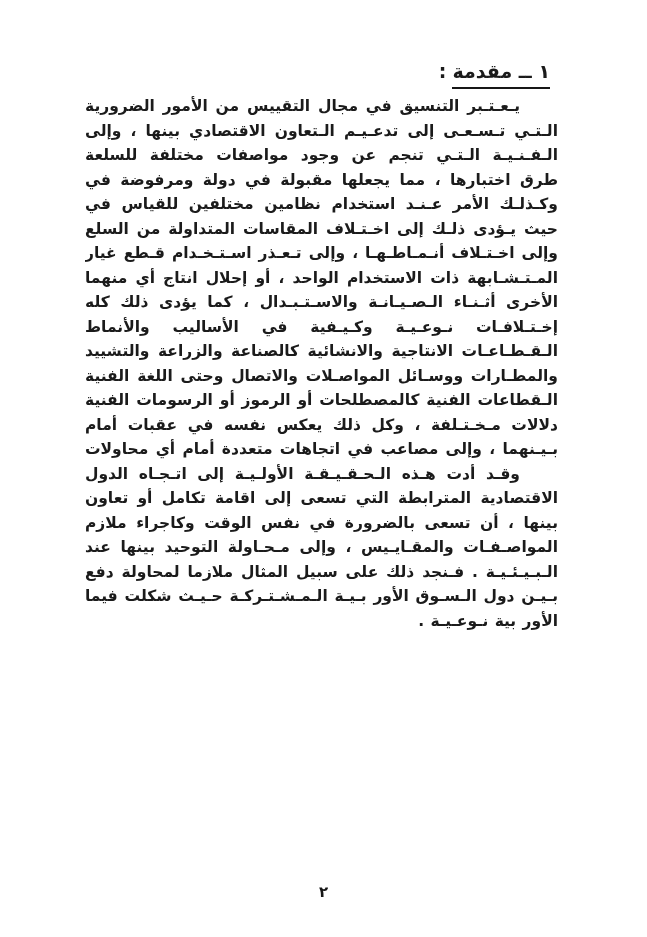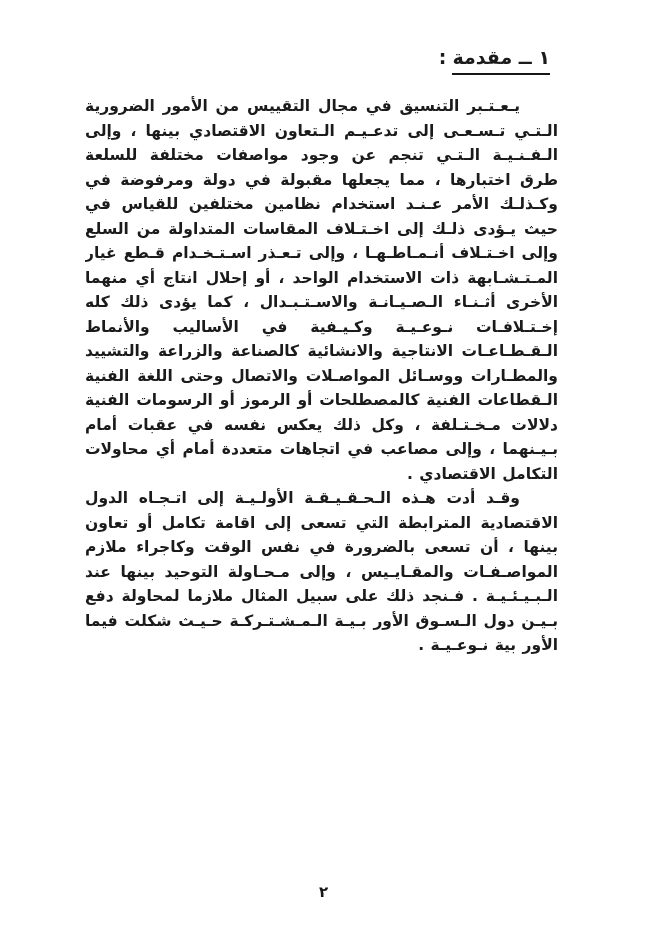--- a/index.html
+++ b/index.html
@@ -7,21 +7,21 @@
     position: relative;
     width: 647px;
     height: 937px;
     background: #ffffff;
     font-family: "DejaVu Sans", sans-serif;
     color: #1b1b1b;
     overflow: hidden;
   }
   .heading {
     position: absolute;
-    top: 46px;
+    top: 60px;
     right: 97px;
     direction: rtl;
     font-size: 19px;
     font-weight: 700;
     letter-spacing: 0.5px;
     white-space: nowrap;
   }
   .heading .underlined {
     border-bottom: 2px solid #161616;
     padding-bottom: 5px;
@@ -80,21 +80,20 @@
     <div class="line">حيث يـؤدى ذلـك إلى اخـتـلاف المقاسات المتداولة من السلع في الدولتين</div>
     <div class="line">وإلى اخـتـلاف أنـمـاطـهـا ، وإلى تـعـذر اسـتـخـدام قـطع غيار واحدة للسلع</div>
     <div class="line">المـتـشـابهة ذات الاستخدام الواحد ، أو إحلال انتاج أي منهما محل إنتاج</div>
     <div class="line">الأخرى أثـنـاء الـصـيـانـة والاسـتـبـدال ، كما يؤدى ذلك كله بالضرورة إلى</div>
     <div class="line">إخـتـلافـات نـوعـيـة وكـيـفية في الأساليب والأنماط والمنتجات المتداولة في</div>
     <div class="line">الـقـطـاعـات الانتاجية والانشائية كالصناعة والزراعة والتشييد والطرقات</div>
     <div class="line">والمطـارات ووسـائل المواصـلات والاتصال وحتى اللغة الفنية السائدة في</div>
     <div class="line">الـقطاعات الفنية كالمصطلحات أو الرموز أو الرسومات الفنية تصبح ذات</div>
     <div class="line">دلالات مـخـتـلفة ، وكل ذلك يعكس نفسه في عقبات أمام انسياب التجارة</div>
     <div class="line">بـيـنهما ، وإلى مصاعب في اتجاهات متعددة أمام أي محاولات للتنسيق أو</div>
-    <div class="line para-end">التكامل الاقتصادي .</div>
     <div class="line indent">وقـد أدت هـذه الـحـقـيـقـة الأولـيـة إلى اتـجـاه الدول ذات المصالح</div>
     <div class="line">الاقتصادية المترابطة التي تسعى إلى اقامة تكامل أو تعاون اقتصادي فيما</div>
     <div class="line">بينها ، أن تسعى بالضرورة في نفس الوقت وكاجراء ملازم إلى التنسيق في</div>
     <div class="line">المواصـفـات والمقـايـيس ، وإلى مـحـاولة التوحيد بينها عند توحد الظروف</div>
     <div class="line">الـبـيـئـيـة . فـنجد ذلك على سبيل المثال ملازما لمحاولة دفع عجلة التعاون</div>
     <div class="line">بـيـن دول الـسـوق الأور بـيـة الـمـشـتـركـة حـيـث شكلت فيما بينها اللجنة</div>
     <div class="line para-end">الأور بية نـوعـيـة .</div>
   </div>
 
   <div class="page-number">٢</div>

